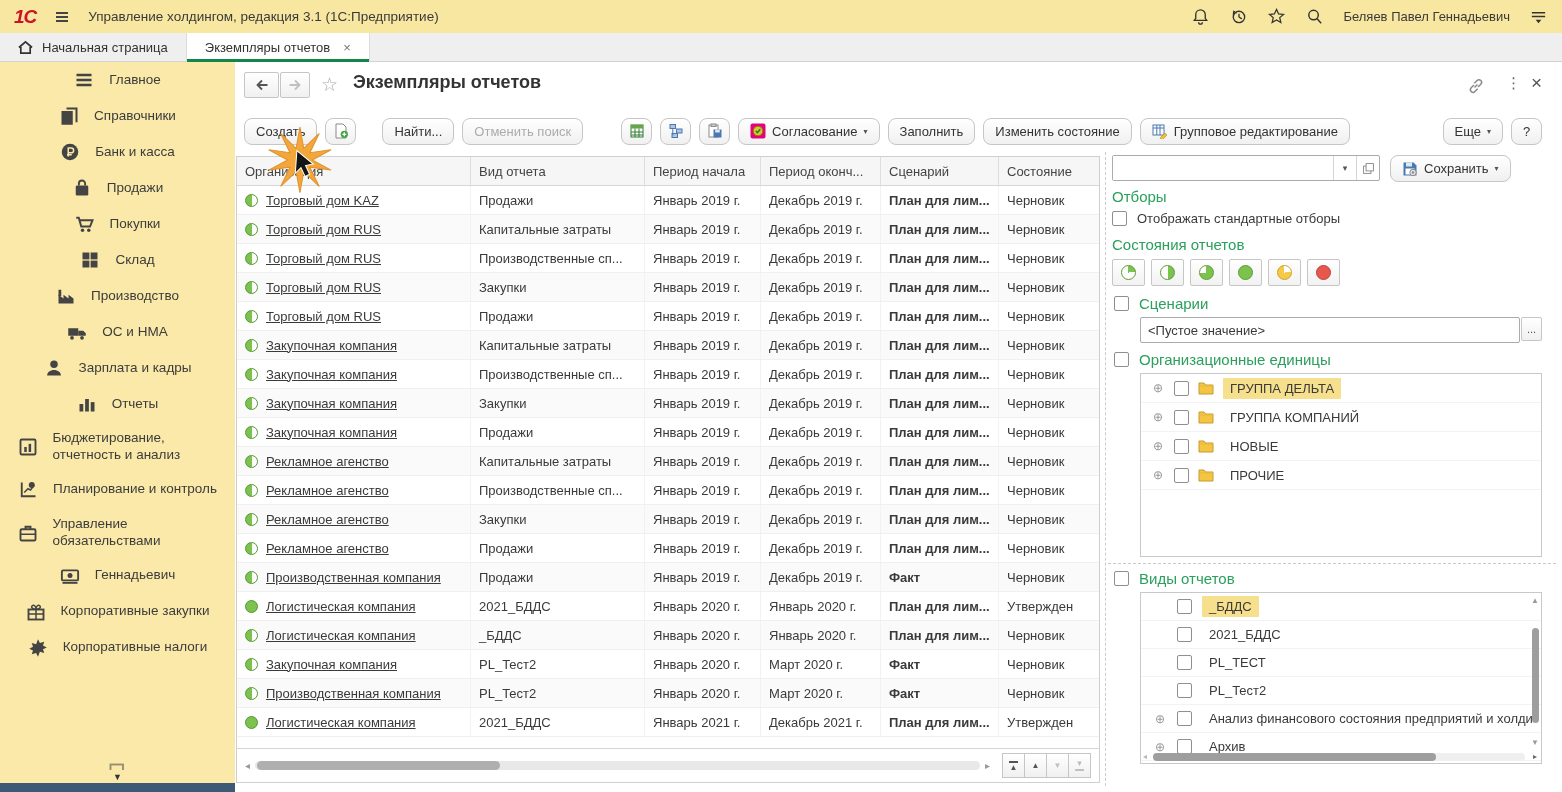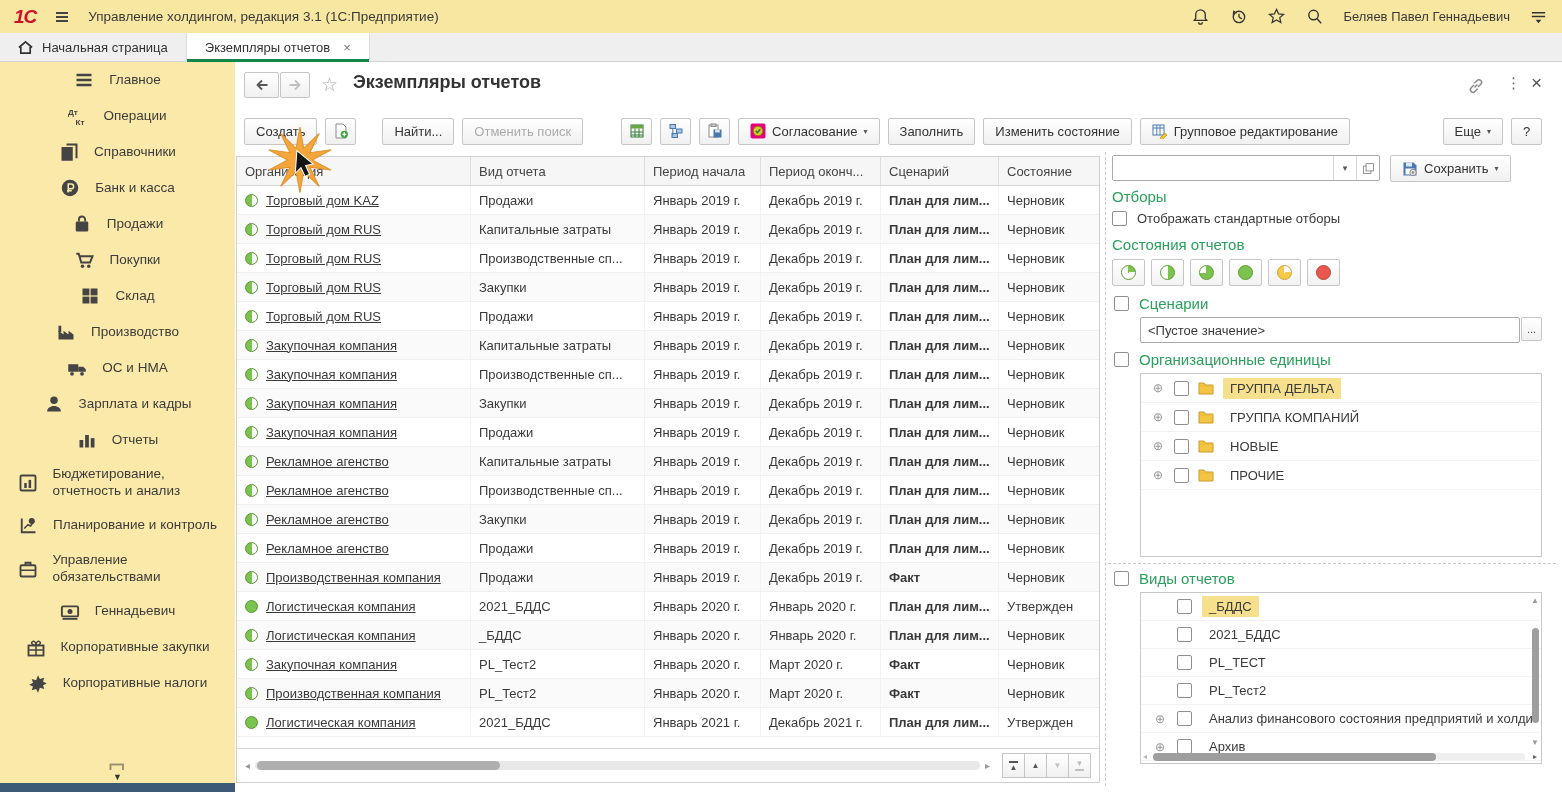--- a/index.html
+++ b/index.html
@@ -40,21 +40,21 @@
   #nav-fwd{left:280px;top:72px;width:30px;}
   #nav-back .ic,#nav-fwd .ic{width:16px;height:16px;}
   #pg-fav{position:absolute;left:321px;top:73px;font-size:19px;color:#A9A9A9;}
   #pg-title{position:absolute;left:353px;top:72px;font-size:18px;color:#333;}
   #pg-link{position:absolute;left:1466px;top:76px;width:20px;height:20px;}
   #pg-kebab{position:absolute;left:1506px;top:74px;font-size:15px;color:#666;}
   #pg-close{position:absolute;left:1531px;top:72px;font-size:19px;color:#555;}
 
   
   #toolbar{position:absolute;left:244px;top:117px;right:20px;height:28px;display:flex;align-items:center;gap:8px;}
-  .btn{display:inline-flex;align-items:center;gap:6px;height:27px;padding:0 11px;background:linear-gradient(#FFFFFF,#F0F0F0);border:1px solid #C6C6C6;border-radius:2px;font-size:13px;color:#333;white-space:nowrap;}
+  .btn{display:inline-flex;align-items:center;gap:6px;height:27px;padding:0 11px;background:linear-gradient(#FFFFFF,#F0F0F0);border:1px solid #C6C6C6;border-radius:8px;font-size:13px;color:#333;white-space:nowrap;}
   .btn .ic{width:16px;height:16px;}
   .btn.icon-only{width:31px;padding:0;justify-content:center;}
   .btn.disabled{color:#ABABAB;}
   .caret{font-size:8px;color:#555;}
   .ml18{margin-left:18px;} .ml30{margin-left:30px;} .mlauto{margin-left:auto;}
 
   
   #twrap{position:absolute;left:236px;top:156px;width:864px;height:627px;border:1px solid #CFCFCF;background:#FFF;}
   #thead{display:flex;height:29px;background:#F6F6F6;border-bottom:1px solid #D8D8D8;}
   .th{display:flex;align-items:center;padding:0 8px;font-size:13px;color:#444;border-right:1px solid #DEDEDE;overflow:hidden;white-space:nowrap;}
@@ -201,29 +201,20 @@
     <span class="side-ic ic">
             <svg viewBox="0 0 16 16">
               <path d="M2 4h12M2 8h12M2 12h12" stroke="#444" stroke-width="2" fill="none"></path>
             </svg>
           </span>
     <span class="side-label">Главное</span>
   </div>
         <div class="side-item">
     <span class="side-ic ic">
             <svg viewBox="0 0 16 16">
-              <text x="0" y="7" font-size="6.5" font-weight="bold" fill="#444">Дт</text>
-              <text x="6" y="15" font-size="6.5" font-weight="bold" fill="#444">Кт</text>
-            </svg>
-          </span>
-    <span class="side-label">Операции</span>
-  </div>
-        <div class="side-item">
-    <span class="side-ic ic">
-            <svg viewBox="0 0 16 16">
               <path d="M6 2h8v11" fill="none" stroke="#444" stroke-width="1.6"></path>
               <rect x="2" y="4" width="9" height="11" fill="#444"></rect>
             </svg>
           </span>
     <span class="side-label">Справочники</span>
   </div>
         <div class="side-item">
     <span class="side-ic ic">
             <svg viewBox="0 0 16 16">
               <circle cx="8" cy="8" r="6.6" fill="#444"></circle>

